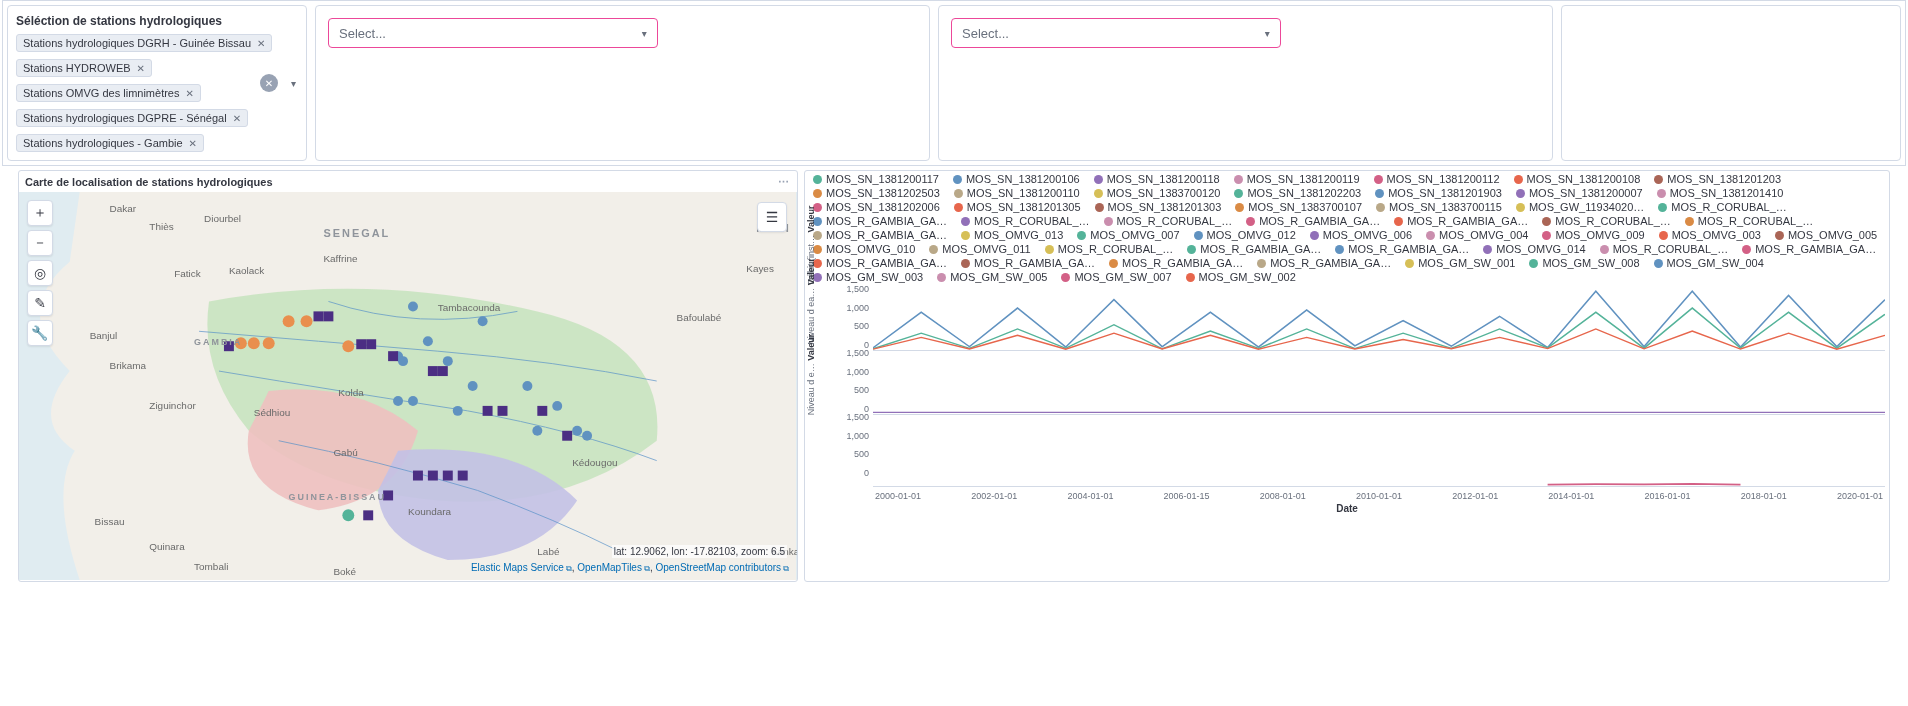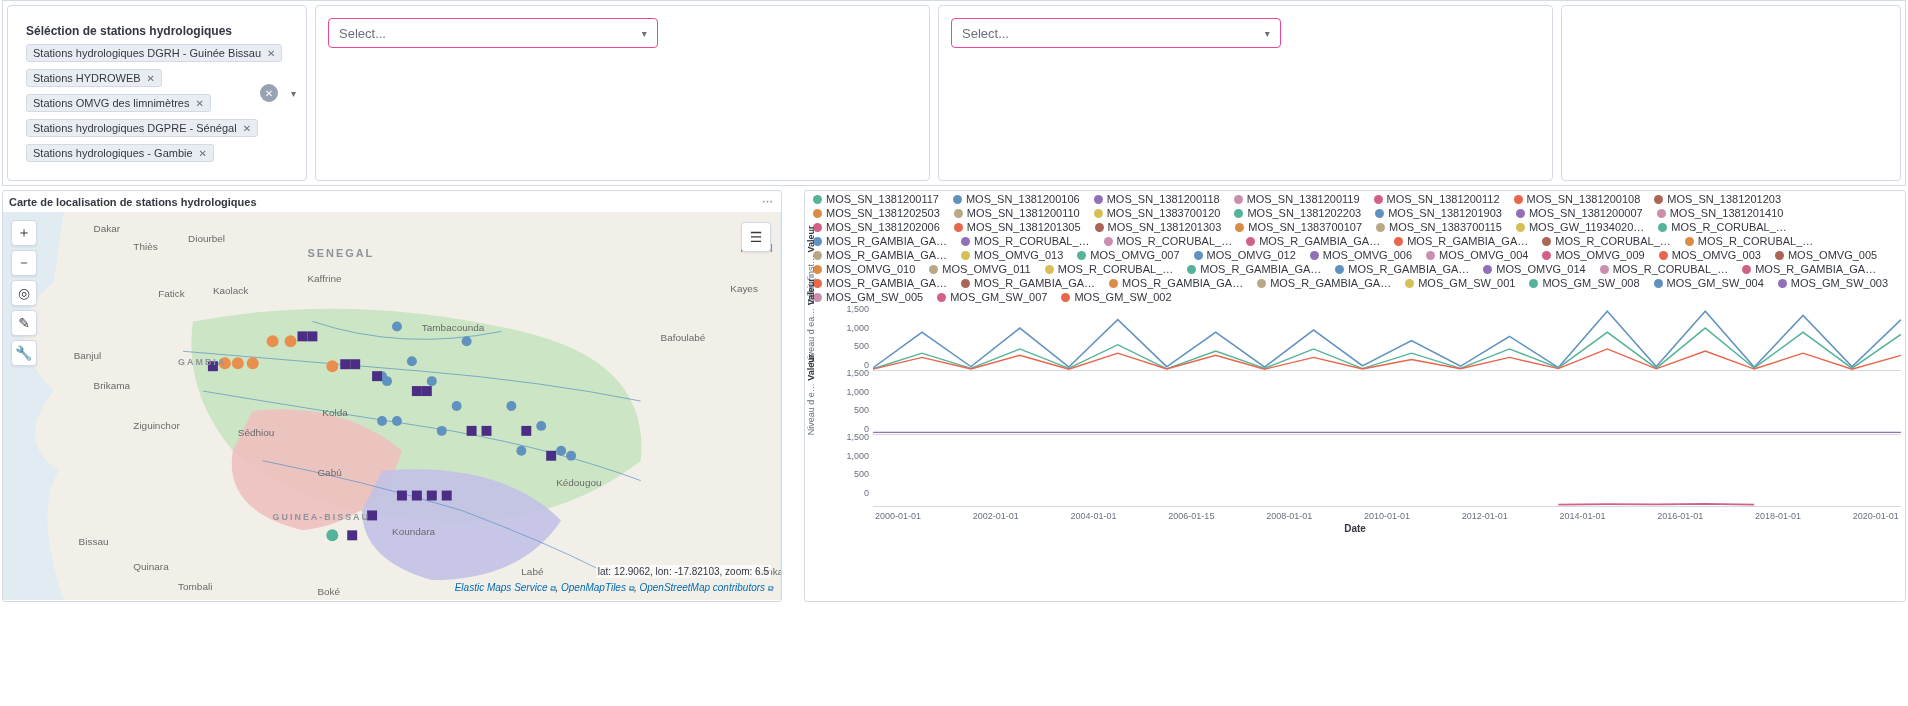--- a/index.html
+++ b/index.html
@@ -2,52 +2,52 @@
 <html><head>
 <meta charset="utf-8">
 <style>
 * { box-sizing: border-box; margin: 0; padding: 0; }
 body { font-family: -apple-system, BlinkMacSystemFont, "Segoe UI", Helvetica, Arial, sans-serif; font-size: 12px; color: #343741; background: #fff; }
 
 .page { width: 1908px; }
 
 
 .filters { display: flex; gap: 8px; padding: 4px; border: 1px solid #d3dae6; margin: 0 2px; }
-.filter-panel { border: 1px solid #d3dae6; border-radius: 4px; padding: 18px; flex: 1; min-width: 0; position: relative; }
+.filter-panel { border: 1px solid #d3dae6; border-radius: 4px; padding: 8px; flex: 1; min-width: 0; position: relative; }
 .filter-panel.title-top .panel-title { font-weight: 700; font-size: 12px; margin-bottom: 6px; display: block; }
 
 .tag-container { display: flex; flex-wrap: wrap; gap: 7px; align-items: flex-start; }
 .tag { background: #e9edf3; border: 1px solid #d3dae6; border-radius: 3px; padding: 2px 6px; font-size: 11px; display: inline-flex; align-items: center; gap: 6px; color:#343741; }
 .tag .x { color: #69707d; cursor: pointer; font-size: 10px; }
 
 .clear-btn { width:18px; height:18px; border-radius:50%; background:#98a2b3; color:#fff; display:inline-flex; align-items:center; justify-content:center; font-size:10px; position:absolute; right:28px; top:50%; transform:translateY(-50%); }
 .caret { position:absolute; right:10px; top:50%; transform:translateY(-50%); color:#69707d; font-size:10px; }
 
 .select-box { border:1px solid #ec4899; border-radius:4px; padding:8px 30px 8px 10px; color:#69707d; font-size:13px; height:30px; display:flex; align-items:center; width:56%; position:relative; }
 .select-box .caret { right:10px; top:50%; }
 
 
-.panels { display:flex; gap:22px; padding:4px 2px; }
+.panels { display:flex; gap:6px; padding:4px 18px; }
 .panel { border:1px solid #d3dae6; border-radius:3px; position:relative; }
 .map-panel { width:780px; height:412px; }
 .chart-panel { flex:1; height:412px; display:flex; flex-direction:column; }
 
 .panel-header { font-weight:700; font-size:11px; padding:4px 6px; display:flex; justify-content:space-between; align-items:center; }
 .gear { color:#98a2b3; letter-spacing:2px; cursor:pointer; }
 
 
 .map-body { position:relative; flex:1; height: calc(100% - 22px); background:#e0ecf1; overflow:hidden; }
 .map-svg { width:100%; height:100%; display:block; }
 .map-controls { position:absolute; left:8px; top:8px; display:flex; flex-direction:column; gap:4px; z-index:10; }
 .map-btn { width:26px; height:26px; background:#fff; border:1px solid #d3dae6; border-radius:4px; display:flex; align-items:center; justify-content:center; color:#343741; cursor:pointer; font-size:14px; box-shadow:0 1px 2px rgba(0,0,0,.08); }
 .layers-btn { position:absolute; right:10px; top:10px; z-index:10; }
 .layers-btn .map-btn { width:30px; height:30px; }
 
 .map-coords { position:absolute; right:10px; bottom:22px; font-size:10px; color:#343741; background:rgba(255,255,255,.7); padding:1px 2px; }
-.map-attrib { position:absolute; right:8px; bottom:6px; font-size:10px; color:#006bb4;font-style:italic; }
+.map-attrib { position:absolute; right:8px; bottom:6px; font-size:10px; color:#006bb4; }
 .map-attrib span.sep { color:#343741; }
 .map-label { font-size:11px; fill:#8f949b; font-weight:600; letter-spacing:2px; }
 .city-label { font-size:10px; fill:#6a6a6a; }
 .ext-link { font-size:8px; color:#006bb4; }
 
 
 .legend { display:flex; flex-wrap:wrap; gap:2px 14px; padding:2px 8px 4px; font-size:11px; }
 .legend-item { display:inline-flex; align-items:center; gap:4px; color:#343741; cursor:pointer; }
 .dot { width:9px; height:9px; border-radius:50%; display:inline-block; flex:0 0 9px; }
 

